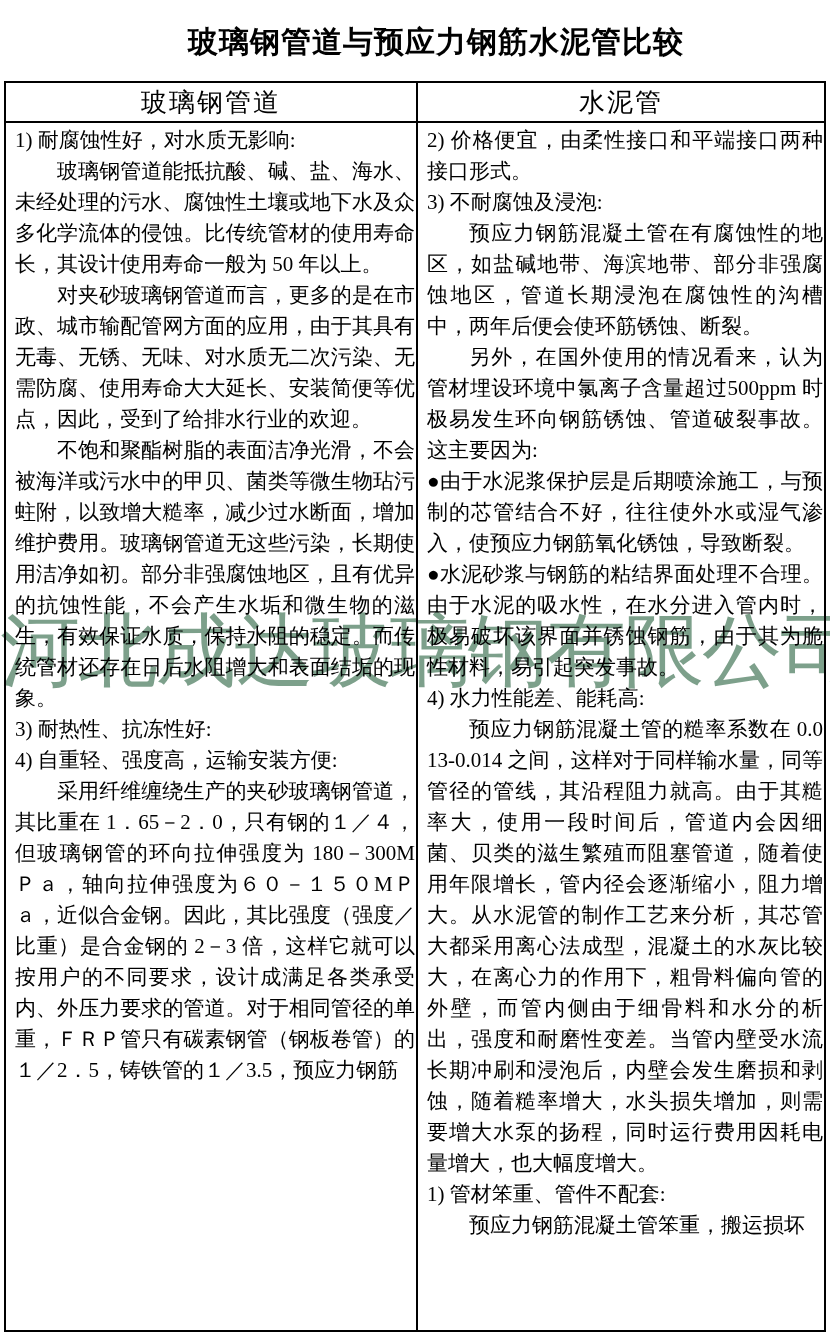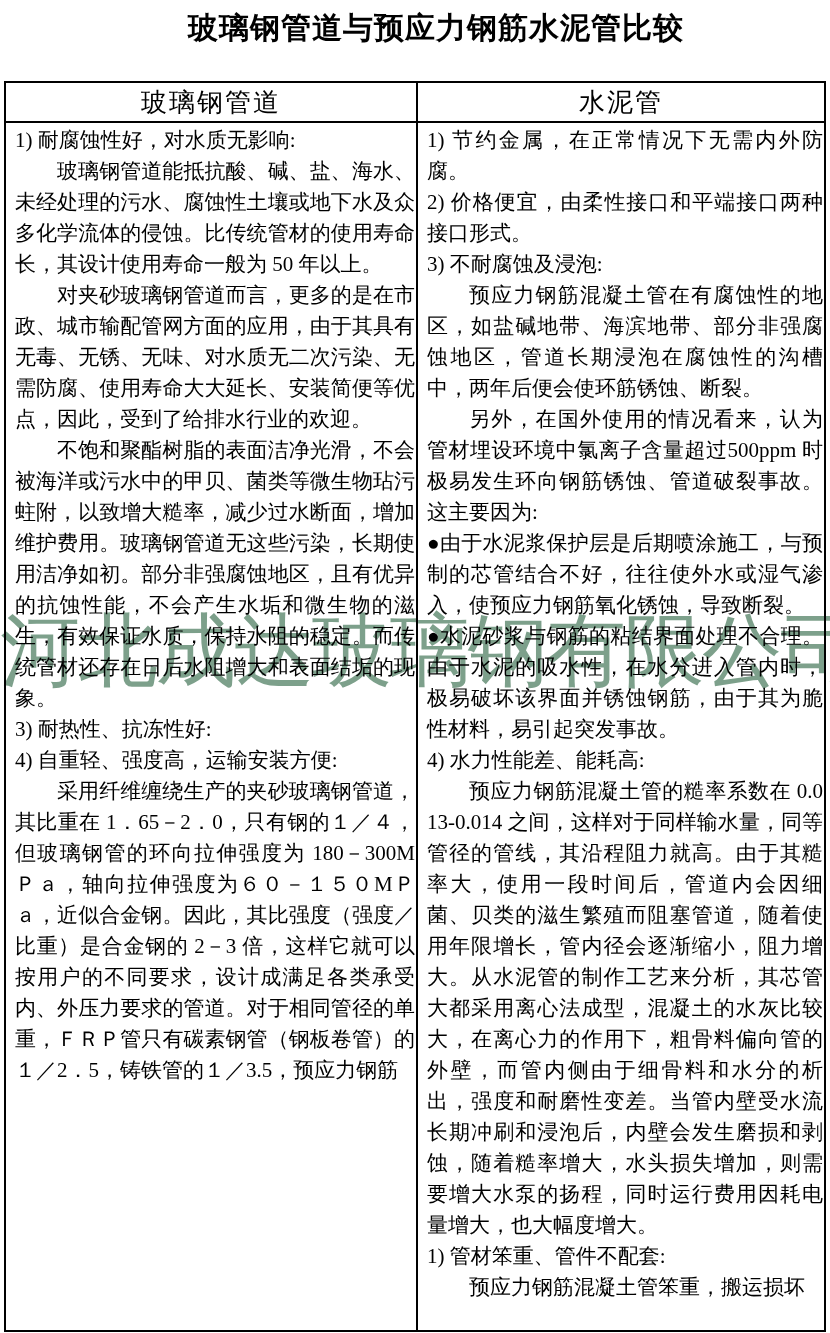--- a/index.html
+++ b/index.html
@@ -23,21 +23,21 @@
     letter-spacing: -2px;
     color: #14532d;
     opacity: 0.55;
     white-space: nowrap;
     z-index: 0;
     pointer-events: none;
   }
   .title {
     position: relative;
     z-index: 1;
-    margin-top: 8px;
+    margin-top: 22px;
     text-align: center;
     font-size: 30px;
     font-weight: 600;
     letter-spacing: 1px;
     padding-left: 42px;
   }
   .cmp-table {
     position: absolute;
     left: 4px;
     top: 81px;
@@ -90,21 +90,20 @@
       <p class="para-head">1) 耐腐蚀性好，对水质无影响:</p>
       <p class="para-indent">玻璃钢管道能抵抗酸、碱、盐、海水、未经处理的污水、腐蚀性土壤或地下水及众多化学流体的侵蚀。比传统管材的使用寿命长，其设计使用寿命一般为 50 年以上。</p>
       <p class="para-indent">对夹砂玻璃钢管道而言，更多的是在市政、城市输配管网方面的应用，由于其具有无毒、无锈、无味、对水质无二次污染、无需防腐、使用寿命大大延长、安装简便等优点，因此，受到了给排水行业的欢迎。</p>
       <p class="para-indent">不饱和聚酯树脂的表面洁净光滑，不会被海洋或污水中的甲贝、菌类等微生物玷污蛀附，以致增大糙率，减少过水断面，增加维护费用。玻璃钢管道无这些污染，长期使用洁净如初。部分非强腐蚀地区，且有优异的抗蚀性能，不会产生水垢和微生物的滋生，有效保证水质，保持水阻的稳定。而传统管材还存在日后水阻增大和表面结垢的现象。</p>
       <p class="para-head">3) 耐热性、抗冻性好:</p>
       <p class="para-head">4) 自重轻、强度高，运输安装方便:</p>
       <p class="para-indent">采用纤维缠绕生产的夹砂玻璃钢管道，其比重在 1．65－2．0，只有钢的１／４，但玻璃钢管的环向拉伸强度为 180－300MＰａ，轴向拉伸强度为６０－１５０MＰａ，近似合金钢。因此，其比强度（强度／比重）是合金钢的 2－3 倍，这样它就可以按用户的不同要求，设计成满足各类承受内、外压力要求的管道。对于相同管径的单重，ＦＲＰ管只有碳素钢管（钢板卷管）的１／2．5，铸铁管的１／3.5，预应力钢筋</p>
     </div>
 
     <div class="cell body-cell">
-      <p class="para-head">1) 节约金属，在正常情况下无需内外防腐。</p>
       <p class="para-head">2) 价格便宜，由柔性接口和平端接口两种接口形式。</p>
       <p class="para-head">3) 不耐腐蚀及浸泡:</p>
       <p class="para-indent">预应力钢筋混凝土管在有腐蚀性的地区，如盐碱地带、海滨地带、部分非强腐蚀地区，管道长期浸泡在腐蚀性的沟槽中，两年后便会使环筋锈蚀、断裂。</p>
       <p class="para-indent">另外，在国外使用的情况看来，认为管材埋设环境中氯离子含量超过500ppm 时极易发生环向钢筋锈蚀、管道破裂事故。这主要因为:</p>
       <p class="para-bullet">●由于水泥浆保护层是后期喷涂施工，与预制的芯管结合不好，往往使外水或湿气渗入，使预应力钢筋氧化锈蚀，导致断裂。</p>
       <p class="para-bullet">●水泥砂浆与钢筋的粘结界面处理不合理。由于水泥的吸水性，在水分进入管内时，极易破坏该界面并锈蚀钢筋，由于其为脆性材料，易引起突发事故。</p>
       <p class="para-head">4) 水力性能差、能耗高:</p>
       <p class="para-indent">预应力钢筋混凝土管的糙率系数在 0.013-0.014 之间，这样对于同样输水量，同等管径的管线，其沿程阻力就高。由于其糙率大，使用一段时间后，管道内会因细菌、贝类的滋生繁殖而阻塞管道，随着使用年限增长，管内径会逐渐缩小，阻力增大。从水泥管的制作工艺来分析，其芯管大都采用离心法成型，混凝土的水灰比较大，在离心力的作用下，粗骨料偏向管的外壁，而管内侧由于细骨料和水分的析出，强度和耐磨性变差。当管内壁受水流长期冲刷和浸泡后，内壁会发生磨损和剥蚀，随着糙率增大，水头损失增加，则需要增大水泵的扬程，同时运行费用因耗电量增大，也大幅度增大。</p>
       <p class="para-head">1) 管材笨重、管件不配套:</p>
       <p class="para-indent">预应力钢筋混凝土管笨重，搬运损坏</p>

